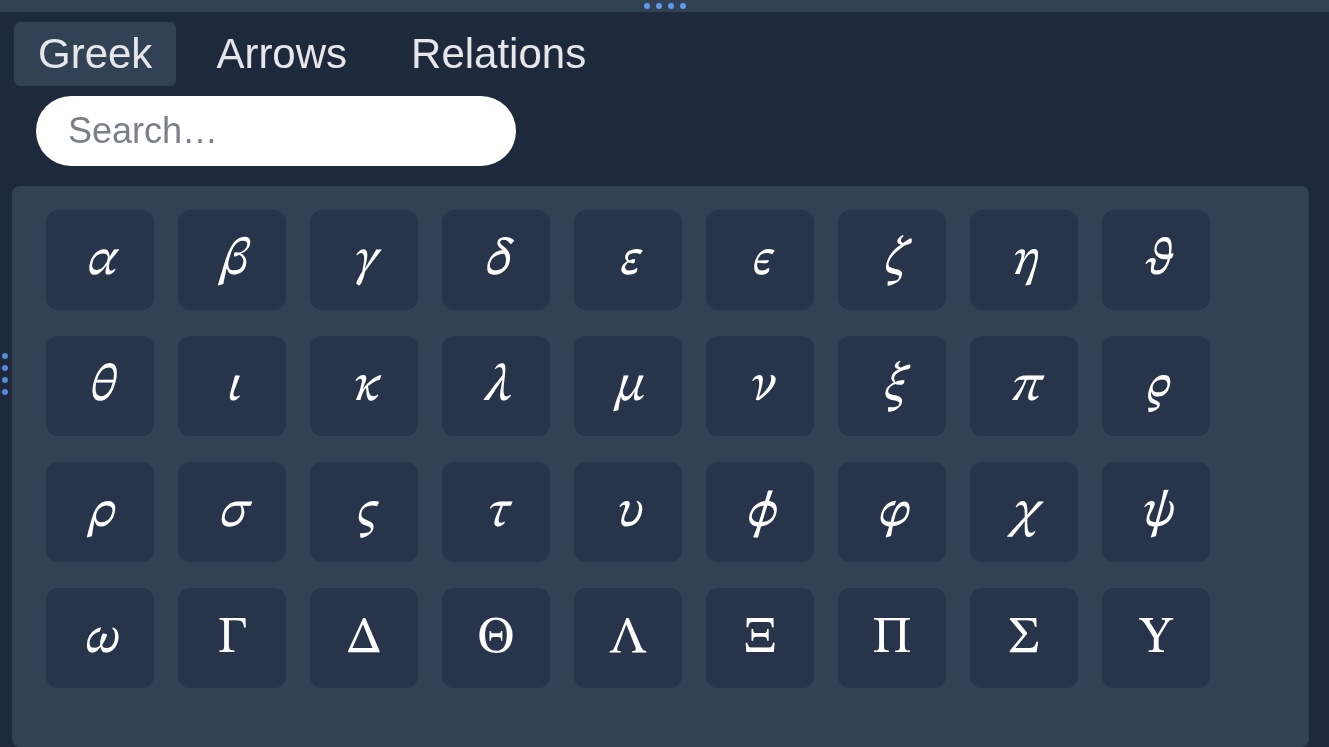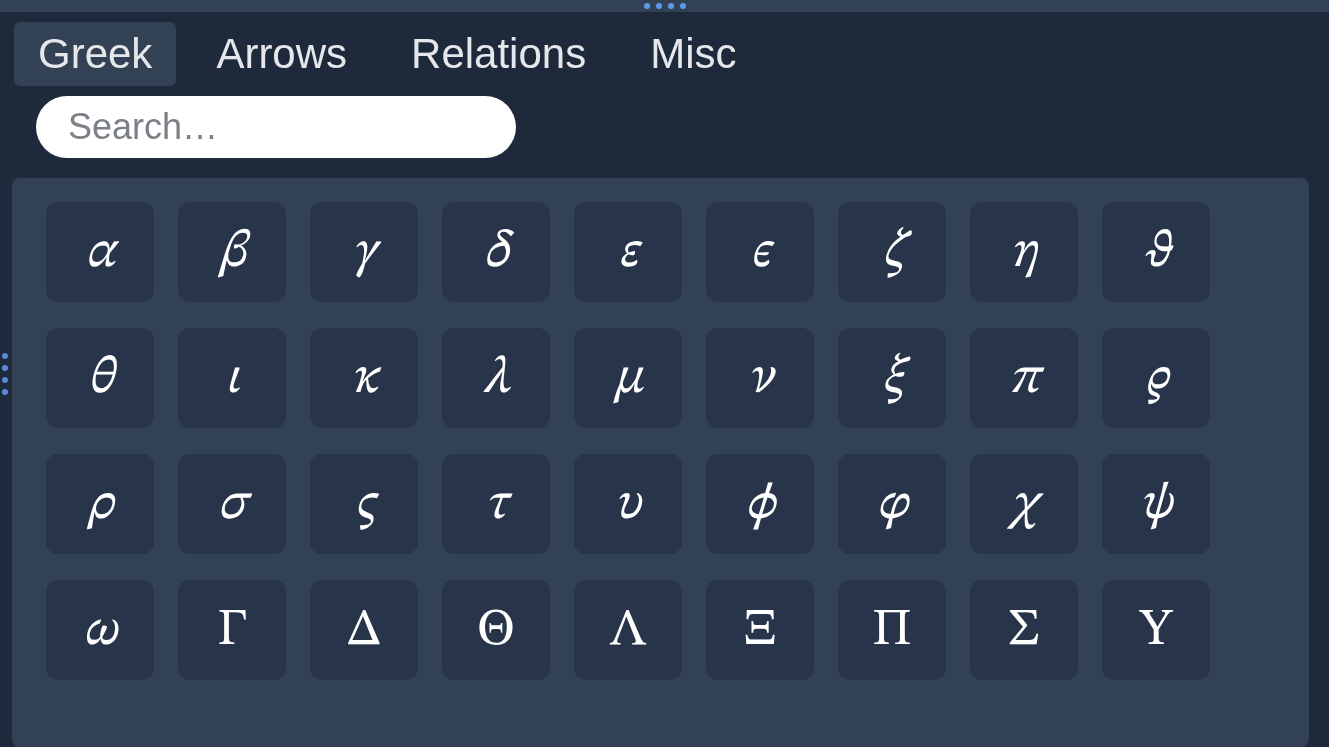--- a/index.html
+++ b/index.html
@@ -72,21 +72,21 @@
   }
   .tab.active {
     background: #334155;
   }
   .search-row {
     padding: 0 0 20px 36px;
     flex: 0 0 auto;
   }
   .search-input {
     width: 480px;
-    height: 62px;
+    height: 70px;
     border-radius: 999px;
     border: none;
     outline: none;
     background: #ffffff;
     color: #111;
     font-size: 36px;
     padding: 0 32px;
   }
   .search-input::placeholder {
     color: #7b7f87;
@@ -156,21 +156,20 @@
     <span></span>
       <span></span>
       <span></span>
       <span></span>
   </div>
 
   <div class="tabs-row" id="tabs-row">
       <div class="tab active">Greek</div>
       <div class="tab">Arrows</div>
       <div class="tab">Relations</div>
-      <div class="tab">Misc</div>
     </div>
 
   <div class="search-row">
     <input class="search-input" placeholder="Search…" value="" style="">
   </div>
 
   <div class="panel-wrap">
     <div class="panel">
       <div class="grid" id="symbol-grid">
           <div class="sym-btn">α</div>

